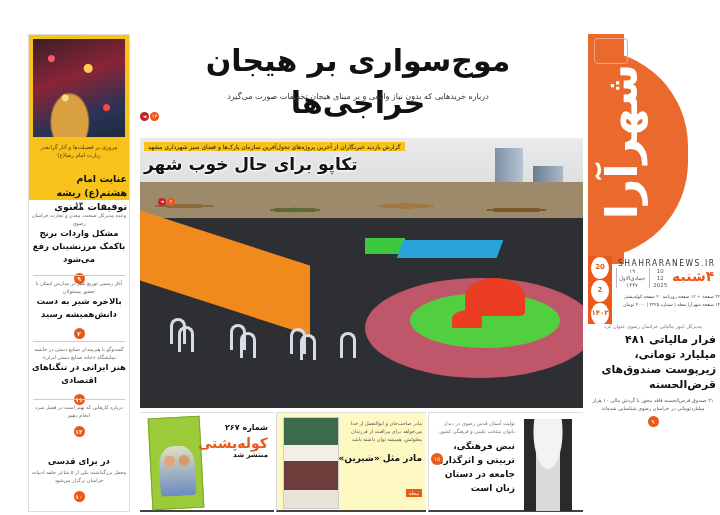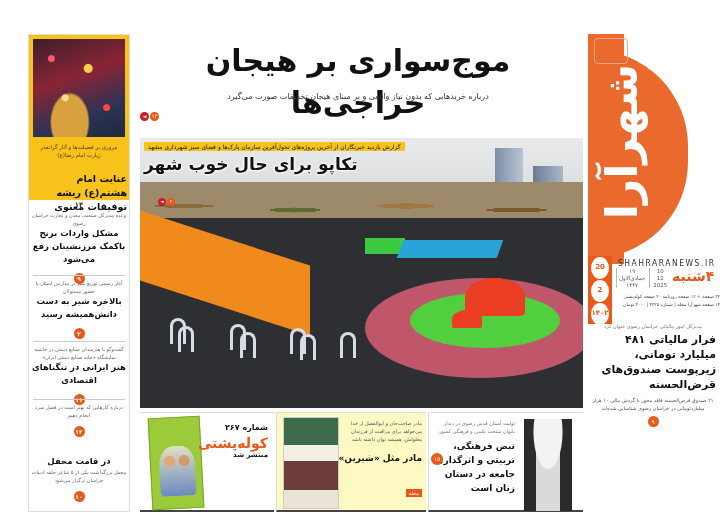--- a/index.html
+++ b/index.html
@@ -128,21 +128,21 @@
       <span class="badge">۱۱</span>
     </div>
     <div class="ldiv" style="top:364px"></div>
 
     <div class="lstory" style="top:368px">
       <div class="kick">درباره کارهایی که بهتر است در فصل سرد انجام دهیم</div>
       <span class="badge">۱۲</span>
     </div>
 
     <div class="lstory" style="top:420px">
-      <div class="head">در قامت محفل</div>
+      <div class="head">در برای قدسی</div>
       <div class="kick">محفل بزرگداشت یکی از ۵ شاعر حلقه ادبیات خراسان برگزار می‌شود</div>
       <span class="badge">۱۰</span>
     </div>
   </div>
 
   <div class="headline">موج‌سواری بر هیجان حراجی‌ها</div>
   <div class="deck">درباره خریدهایی که بدون نیاز واقعی و بر مبنای هیجان تخفیفات صورت می‌گیرد</div>
   <div class="pg-badge">
     <span class="b">◄</span>
     <span class="a">۱۳</span>

